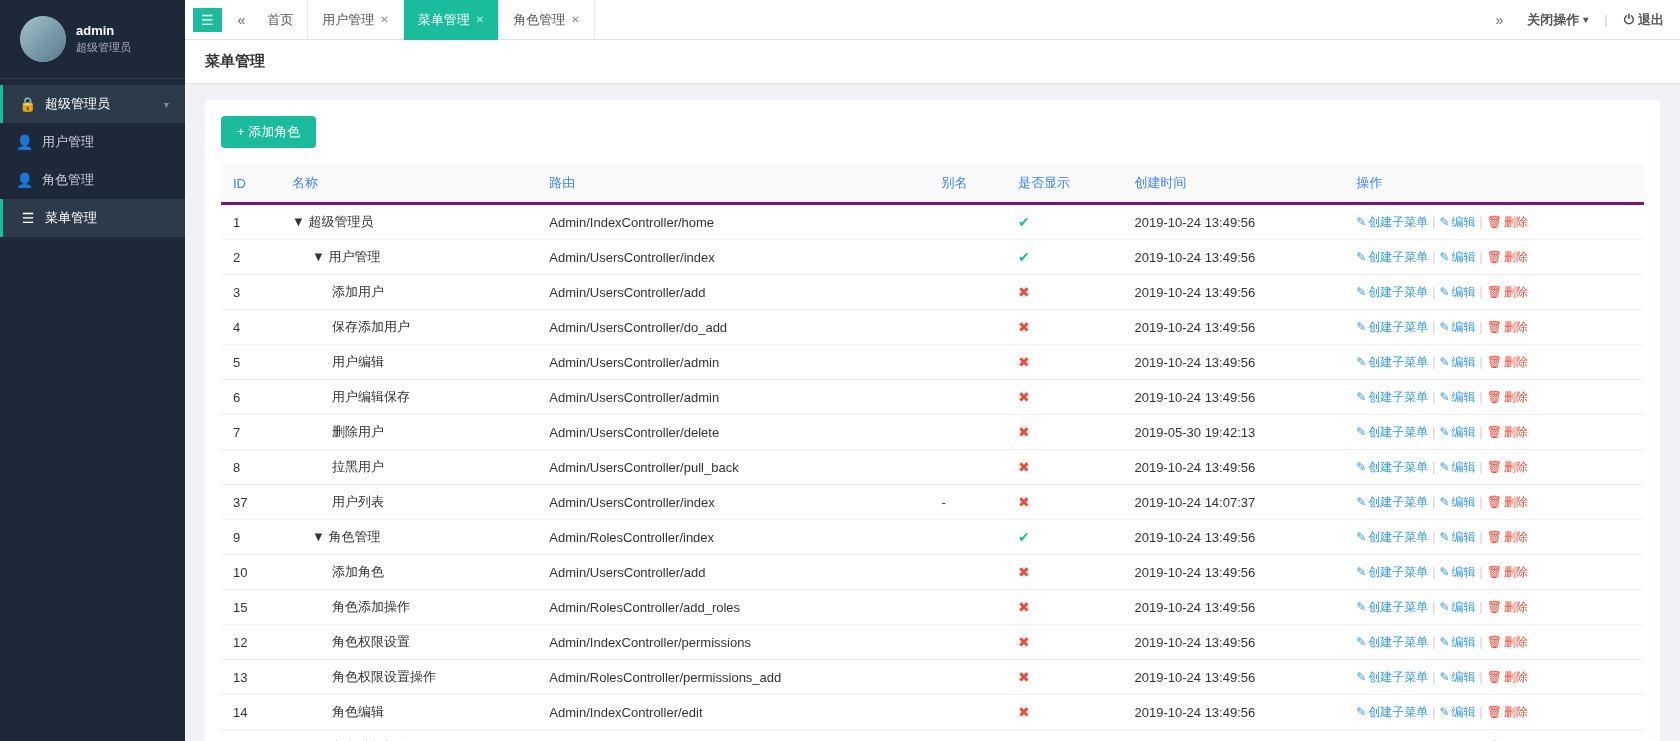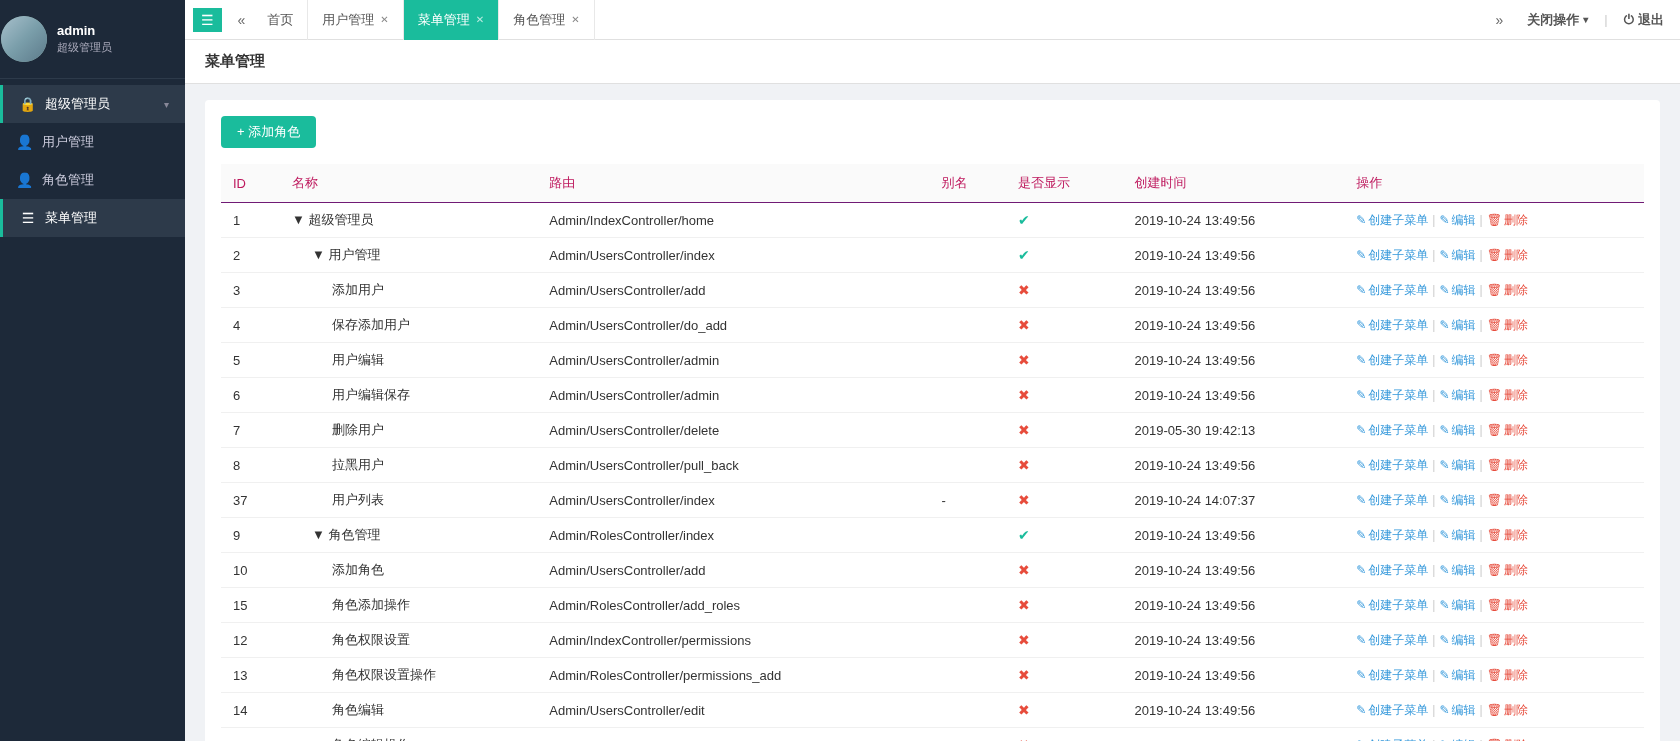--- a/index.html
+++ b/index.html
@@ -8,21 +8,21 @@
     
     .sidebar {
       width: 185px;
       background: #1d2939;
       color: #fff;
       flex-shrink: 0;
       display: flex;
       flex-direction: column;
     }
     .sidebar-header {
-      padding: 16px 1px;
+      padding: 16px 20px;
       display: flex;
       align-items: center;
       gap: 10px;
       border-bottom: 1px solid #2d3a4a;
     }
     .sidebar-avatar {
       width: 46px;
       height: 46px;
       border-radius: 50%;
       background: #8aa;
@@ -172,22 +172,22 @@
 
     
     .data-table {
       width: 100%;
       border-collapse: collapse;
       font-size: 13px;
     }
     .data-table th {
       text-align: left;
       padding: 10px 12px;
-      border-bottom: 1px solid #701a75;
-      color: #be185d;
+      border-bottom: 3px solid #701a75;
+      color: #3b82f6;
       font-weight: 500;
       background: #fafafa;
     }
     .data-table td {
       padding: 8px 12px;
       border-bottom: 1px solid #f0f0f0;
       color: #333;
       vertical-align: middle;
     }
 
@@ -668,21 +668,21 @@
       <a class="action-link delete">
         <span>🗑</span>
         <span>删除</span>
       </a>
     </div>
   </td>
             </tr>
             <tr>
               <td>14</td>
               <td><span style="display:inline-block;width:40px;"></span>角色编辑</td>
-              <td>Admin/UsersController/edit</td>
+              <td>Admin/IndexController/edit</td>
               <td></td>
               <td><span class="cross-icon">✖</span></td>
               <td>2019-10-24 13:49:56</td>
               <td>
     <div class="action-links">
       <a class="action-link">
         <span>✎</span>
         <span>创建子菜单</span>
       </a>
       <span class="action-sep">|</span>

